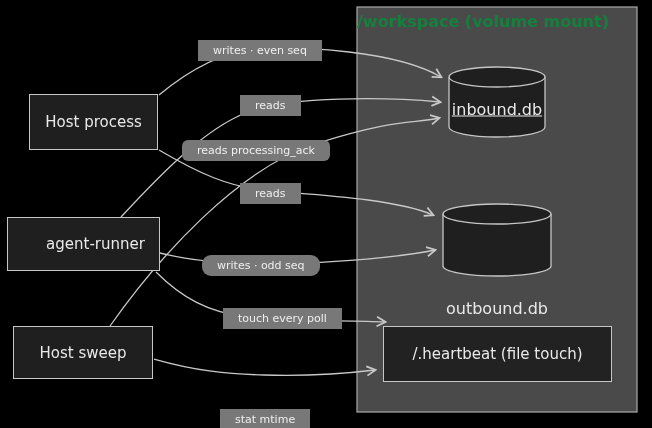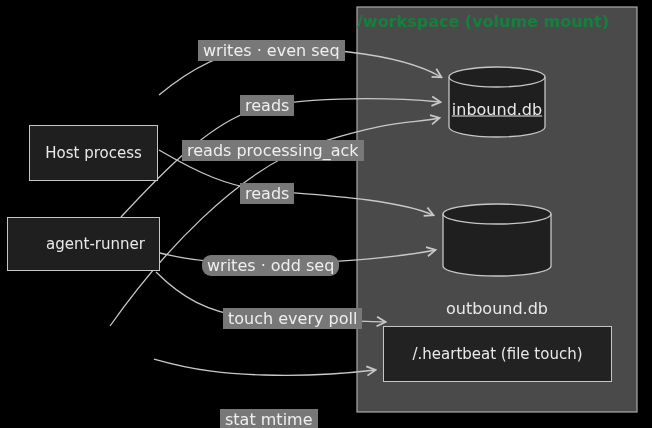--- a/index.html
+++ b/index.html
@@ -10,37 +10,37 @@
   .stage svg{position:absolute;left:0;top:0;}
   .panel-title{
     position:absolute;left:357px;top:12px;width:280px;text-align:left;
     color:#15803d;font-size:16px;font-weight:bold;letter-spacing:0px;
   }
   .node{
     position:absolute;background:#1f1f1f;border:1.5px solid #c6c6c6;
     color:#e9e9e9;font-size:15px;display:flex;align-items:center;justify-content:center;
     box-sizing:border-box;
   }
-  .node.host-process{left:29px;top:94px;width:129px;height:56px;margin-top:31px;}
+  .node.host-process{left:29px;top:94px;width:129px;height:56px;}
   .node.agent-runner{left:7px;top:217px;width:153px;height:54px;padding-left:24px;}
   .node.host-sweep{left:13px;top:326px;width:140px;height:53px;}
   .node.heartbeat{left:383px;top:326px;width:229px;height:56px;background:#222222;}
   .cyl-label{
     position:absolute;color:#e9e9e9;font-size:16px;transform:translate(-50%,-50%);
     white-space:nowrap;
   }
   .cyl-label.inbound{left:497px;top:109px;text-decoration:underline;}
   .cyl-label.outbound{left:497px;top:264px;margin-top:44px;}
   .chip{
-    position:absolute;background:#787878;color:#efefef;font-size:16px;
-    height:21px;line-height:21px;padding:0 5px;white-space:nowrap;
+    position:absolute;background:#787878;color:#efefef;font-size:11px;
+    height:21px;line-height:21px;padding:0 15px;white-space:nowrap;
   }
   .chip.e1{left:198px;top:40px;}
   .chip.e2{left:240px;top:95px;}
-  .chip.e3{left:182px;top:140px;}
+  .chip.e3{left:182px;top:140px;border-radius:6px;}
   .chip.e4{left:240px;top:183px;}
   .chip.e5{left:202px;top:255px;border-radius:9px;}
   .chip.e6{left:202px;top:308px;margin-left:21px;}
   .chip.e7{left:220px;top:363px;margin-top:46px;}
 </style>
 </head>
 <body>
 
 <div class="stage">
 
@@ -75,20 +75,23 @@
   </svg>
 
   <div class="panel-title">/workspace (volume mount)</div>
 
   <div class="node host-process">
     <span>Host process</span>
   </div>
   <div class="node agent-runner">
     <span>agent-runner</span>
   </div>
+  <div class="node host-sweep">
+    <span>Host sweep</span>
+  </div>
 
   <div class="node heartbeat">
     <span>/.heartbeat (file touch)</span>
   </div>
 
   <div class="cyl-label inbound">inbound.db</div>
   <div class="cyl-label outbound">outbound.db</div>
 
   <div class="chip e1">writes · even seq</div>
   <div class="chip e2">reads</div>

